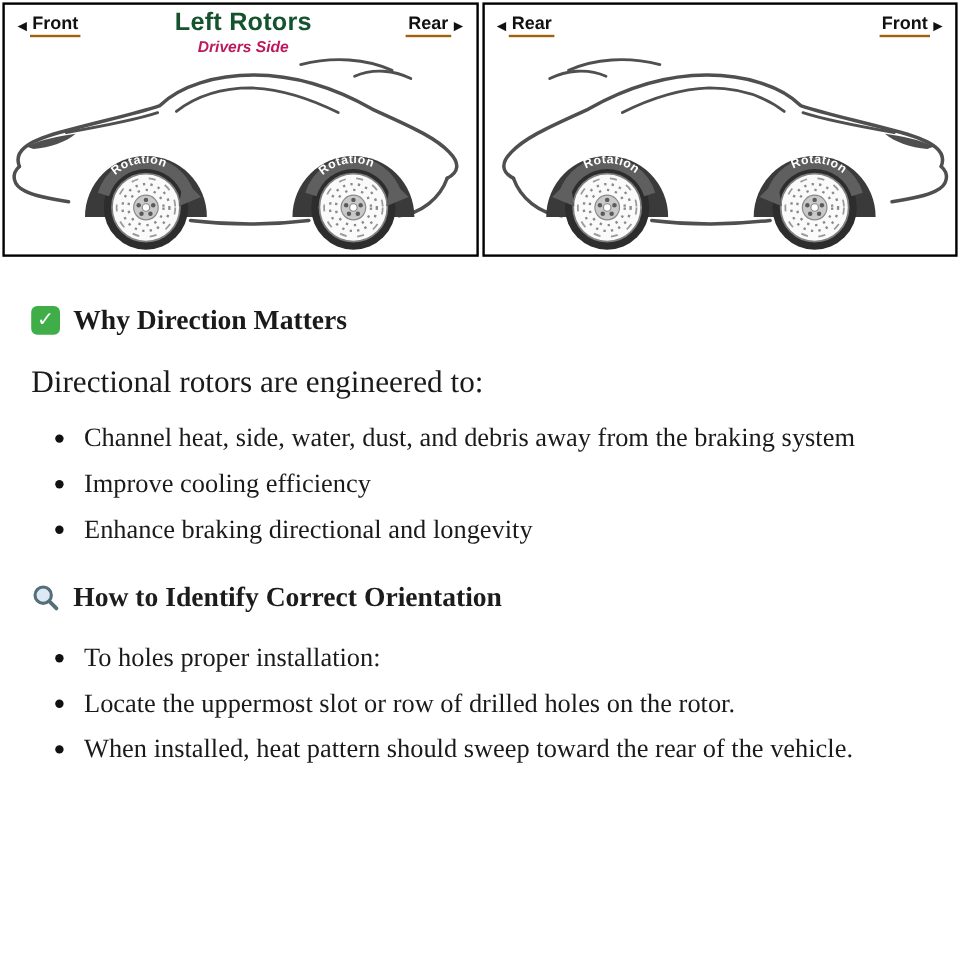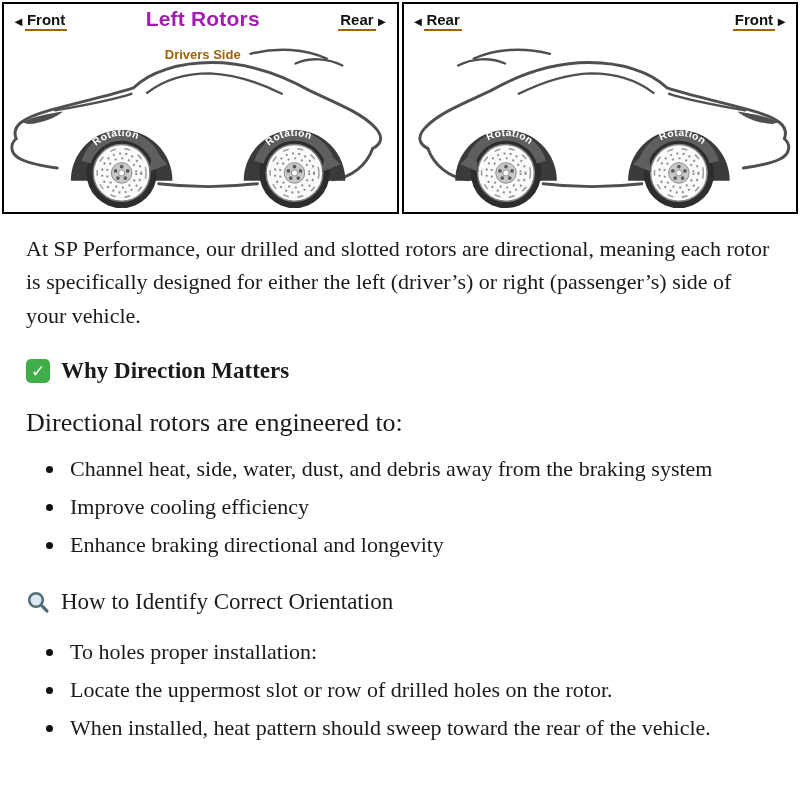--- a/index.html
+++ b/index.html
@@ -7,30 +7,30 @@
   body { font-family:"Liberation Serif", serif; color:#1a1a1a; }
 
   
   .diagram { display:flex; gap:3px; padding:2px 2px 0 2px; }
   .panel { flex:1; border:2px solid #000; background:#fff; height:212px; overflow:hidden; position:relative; }
   .panel-header { display:flex; justify-content:space-between; align-items:flex-start; padding:5px 8px 0 8px; font-family:"Liberation Sans", sans-serif; }
   .dir { display:flex; align-items:center; font-weight:bold; font-size:15px; color:#111; margin-top:2px; }
   .dir .lbl { border-bottom:2px solid #a16207; padding:0 2px 1px 2px; }
   .dir .tri { font-size:13px; line-height:1; }
   .titles { text-align:center; margin-top:-2px; }
-  .panel-title { font-size:21px; font-weight:bold; color:#a21caf; letter-spacing:.2px; }
-  .panel-sub { font-size:13px; font-weight:bold; color:#a16207; margin-top:16px; }
+  .panel-title { font-size:21px; font-weight:bold; color:#14532d; letter-spacing:.2px; }
+  .panel-sub { font-size:13px; font-weight:bold; font-style:italic; color:#be185d; margin-top:0px; }
   .car-wrap { position:absolute; left:0; right:0; bottom:0; }
   .car-wrap svg { display:block; width:100%; height:168px; }
 
   
   .article { padding:14px 26px 10px 26px; }
   .intro { font-size:22px; line-height:1.52; margin-top:4px; }
   .h-why { font-family:"Liberation Serif", serif; font-size:23px; font-weight:bold; margin-top:26px; display:flex; align-items:center; }
-  .h-how { font-size:23px; font-weight:400; color:#1c1c1c; margin-top:28px; display:flex; align-items:center; }
+  .h-how { font-size:23px; font-weight:700; color:#1c1c1c; margin-top:28px; display:flex; align-items:center; }
   .check { display:inline-flex; width:24px; height:24px; background:#3fae49; border-radius:5px; color:#fff;
            align-items:center; justify-content:center; font-size:17px; font-weight:bold; margin-right:11px;
            font-family:"DejaVu Sans", sans-serif; flex:0 0 auto; }
   .mag { margin-right:11px; flex:0 0 auto; }
   .lead { font-size:26px; margin-top:24px; }
   ul.blist { margin-top:14px; padding-left:40px; }
   ul.blist li { font-size:22px; line-height:1.5; margin-bottom:5px; padding-left:4px; }
   ul.blist li::marker { color:#111; }
 
   
@@ -191,21 +191,20 @@
           <polygon points="247,108 232,123 251,131" fill="#5f5f5f"></polygon>
           <text class="rot-txt"><textPath href="#arc-r2" startOffset="30%">Rotation</textPath></text>
         </g>
       </svg>
     </div>
   </div>
 </div>
 
 <div class="article">
 
-  <p class="intro">At SP Performance, our drilled and slotted rotors are directional, meaning each rotor is specifically designed for either the left (driver’s) or right (passenger’s) side of your vehicle.</p>
 
   <div class="h-why">
     <span class="check">✓</span>
     <span>Why Direction Matters</span>
   </div>
 
   <p class="lead">Directional rotors are engineered to:</p>
 
   <ul class="blist">
     <li>Channel heat, side, water, dust, and debris away from the braking system</li>

